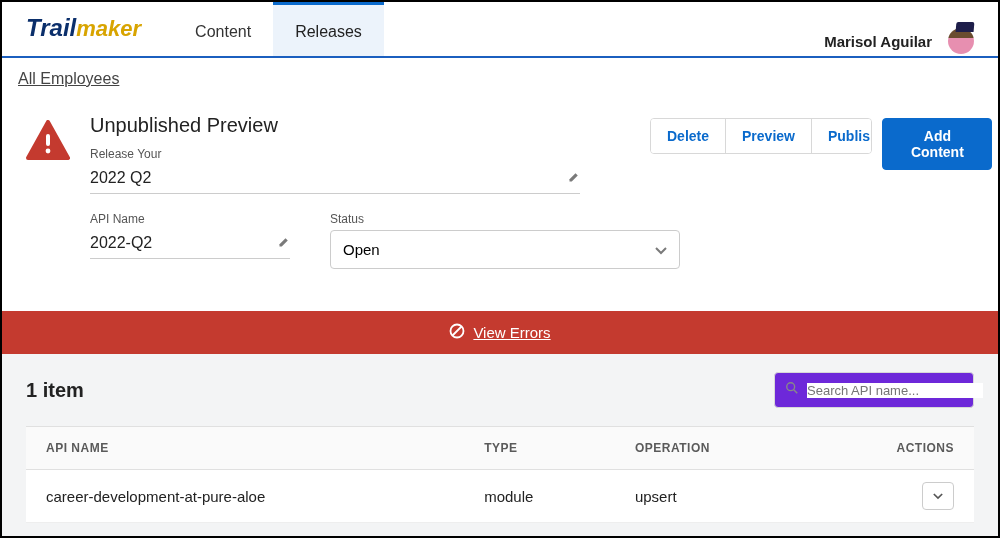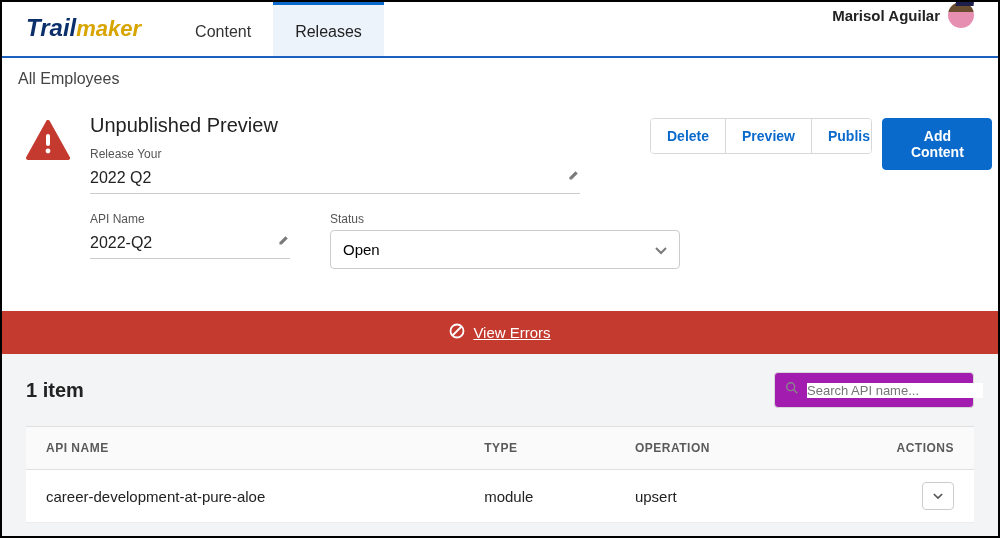--- a/index.html
+++ b/index.html
@@ -51,22 +51,22 @@
   .tab.active {
     background: #ecf3fb;
     border-top: 3px solid #0a6acc;
     color: #222;
   }
 
   .user {
     margin-left: auto;
     display: flex;
     align-items: center;
-    padding-bottom: 28px;
-    gap: 8px;
+    padding-bottom: 2px;
+    gap: 16px;
   }
   .user-name { font-size: 15px; font-weight: 600; color: #222; }
   .avatar {
     width: 26px;
     height: 26px;
     border-radius: 50%;
     background: linear-gradient(#6a4c2f 40%, #e78fb0 40%);
     position: relative;
   }
   .avatar::before {
@@ -77,20 +77,21 @@
     background: #1e1e4a;
     border-radius: 2px 2px 0 0;
     transform: skewX(-5deg);
   }
 
   
   .breadcrumb {
     padding: 12px 16px 6px;
     font-size: 16px;
     color: #444;
+    text-decoration: underline;
   }
 
   
   .details {
     display: flex;
     padding: 20px 24px 24px;
     gap: 20px;
   }
   .warn-icon-wrap { padding-top: 6px; }
   .fields { flex: 1; }
@@ -115,20 +116,21 @@
     color: #555;
     margin-bottom: 4px;
   }
   .field-value {
     font-size: 16px;
     color: #222;
     border-bottom: 1px solid #ccc;
     padding: 4px 0 6px;
     display: flex;
     justify-content: space-between;
+    align-items: center;
   }
   .pencil {
     color: #7a7a7a;
     font-size: 12px;
     cursor: pointer;
   }
   .select {
     border: 1px solid #ccc;
     border-radius: 4px;
     padding: 10px 12px;
@@ -206,21 +208,21 @@
     font-size: 20px;
     font-weight: 700;
     color: #222;
   }
   .search {
     display: flex;
     align-items: center;
     gap: 8px;
     border: 1px solid #d8d8d8;
     border-radius: 4px;
-    background: #a21caf;
+    background: #6d28d9;
     padding: 8px 10px;
     width: 200px;
   }
   .search input {
     border: none;
     outline: none;
     flex: 1;
     font-size: 13px;
     color: #333;
   }

